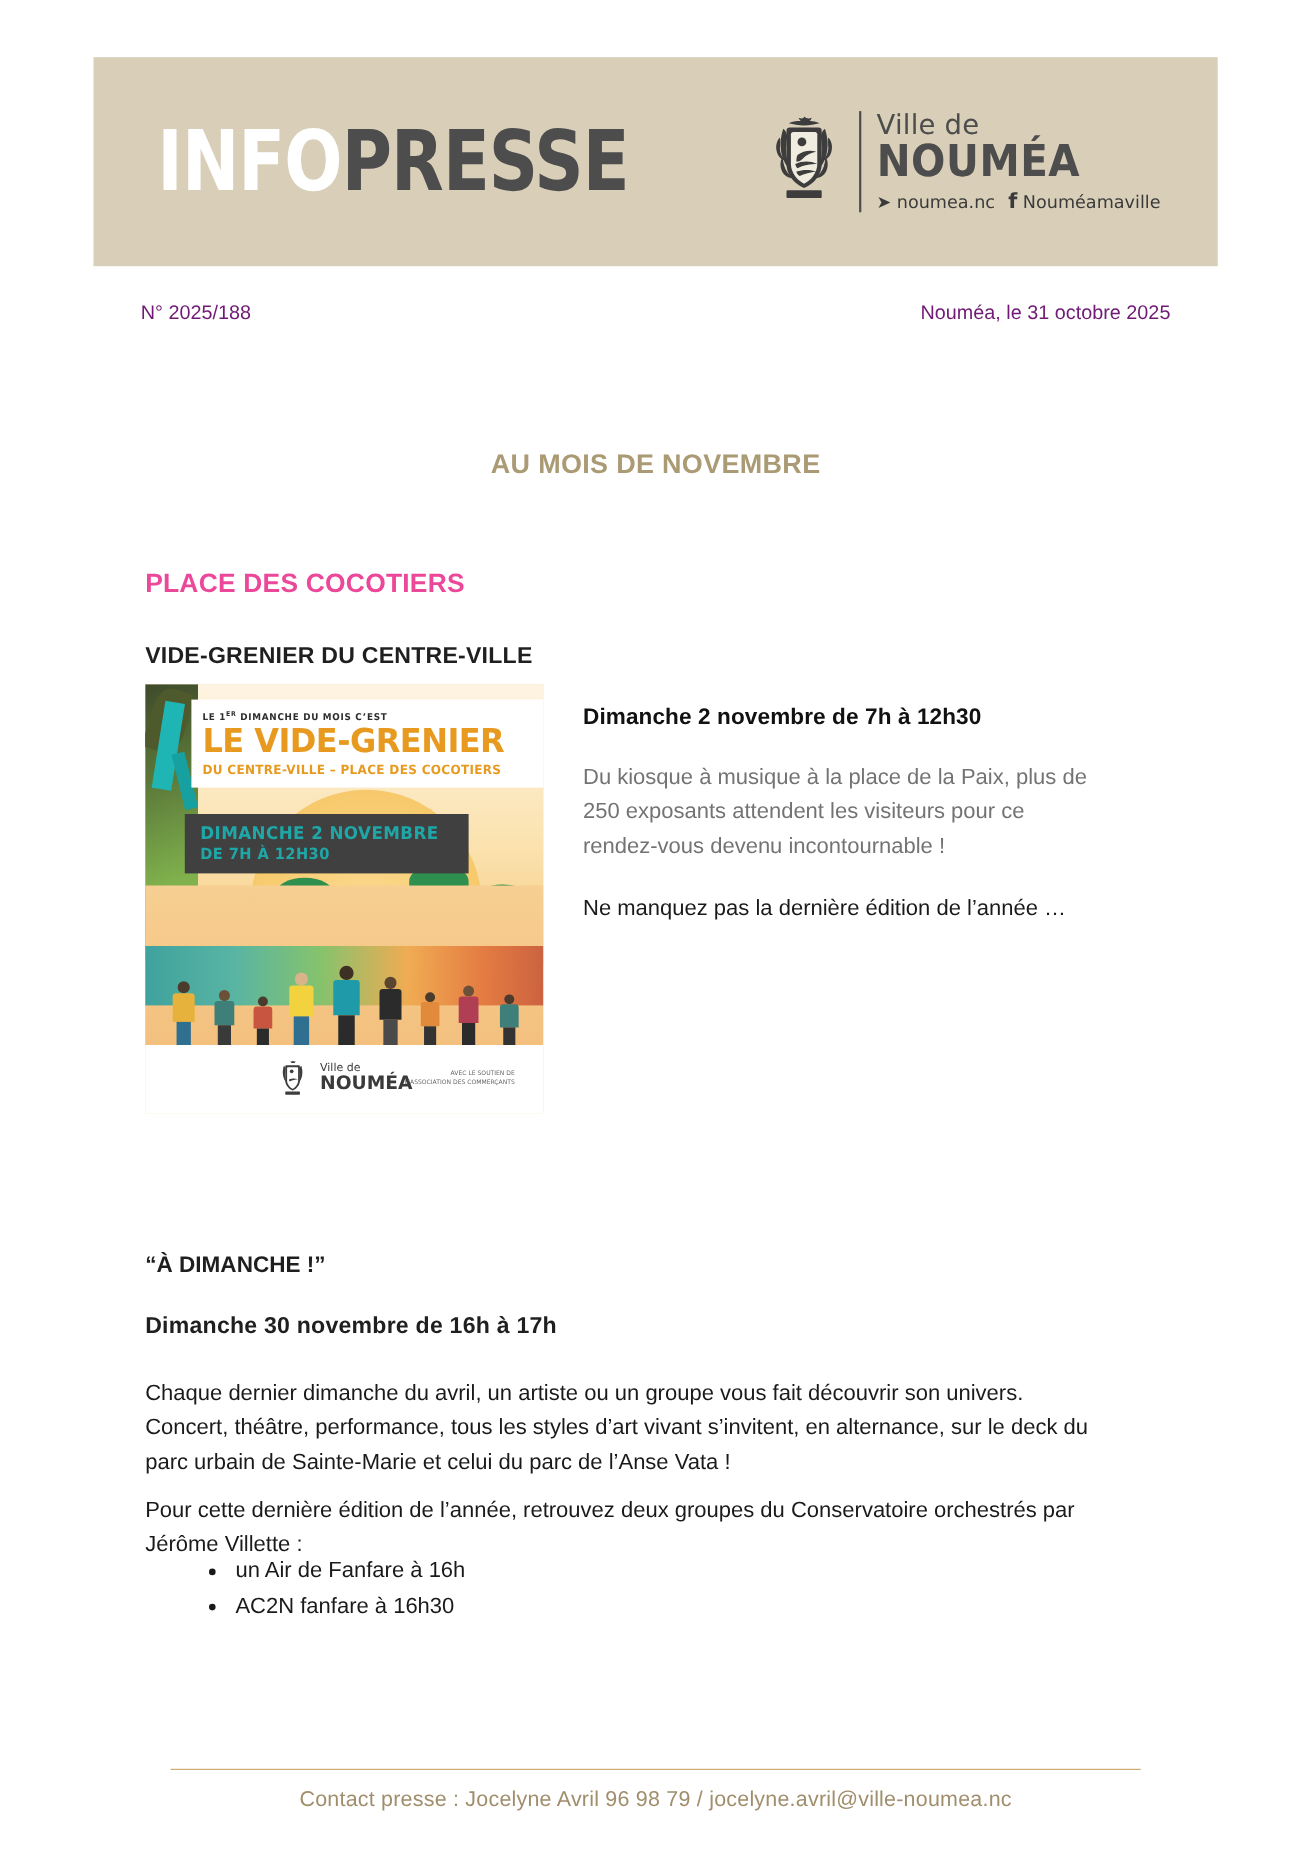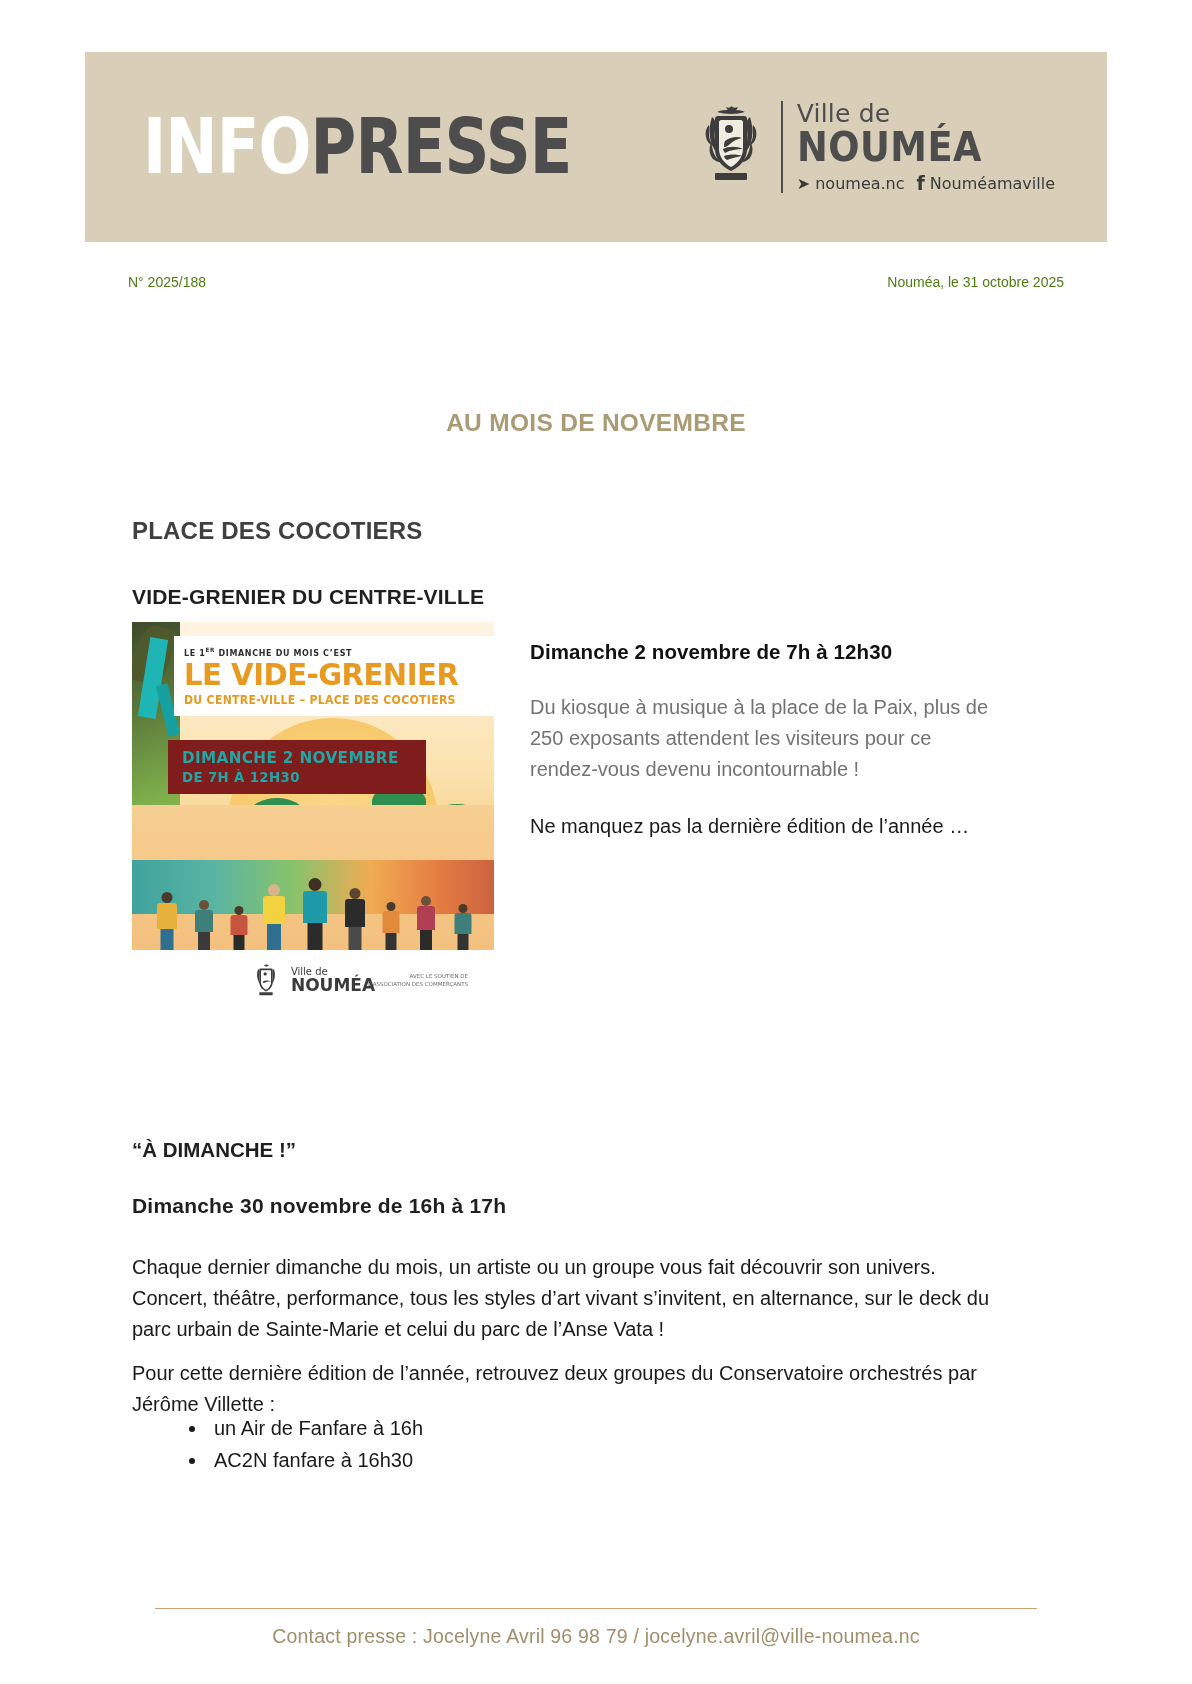--- a/index.html
+++ b/index.html
@@ -102,22 +102,22 @@
   .glyph-fb { font-weight: 700; font-size: 19px; }
 
   
   .refline {
     position: absolute;
     left: 128px;
     top: 274px;
     width: 936px;
     display: flex;
     justify-content: space-between;
-    font-size: 14px;
-    color: #4d7c0f;
+    font-size: 18px;
+    color: #701a75;
     align-items: flex-end;
   }
 
   
   .doc-title {
     position: absolute;
     left: 128px;
     top: 404px;
     width: 936px;
     text-align: center;
@@ -125,21 +125,21 @@
     font-weight: 700;
     font-size: 24.5px;
     line-height: 1.58;
     letter-spacing: 0.3px;
   }
 
   
   .sec-head {
     position: absolute;
     left: 132px;
-    color: #404040;
+    color: #ec4899;
     font-weight: 700;
     font-size: 24px;
     letter-spacing: 0.2px;
   }
   #sec-cocotiers { top: 517px; }
   #sec-saintemarie { top: 1077px; }
 
   .sub-head {
     position: absolute;
     left: 132px;
@@ -224,21 +224,21 @@
     transform-origin: left center;
     white-space: nowrap;
   }
   .p-diag {
     position: absolute; left: 46px; top: 16px;
     width: 26px; height: 2px; background: #2d2d2d;
     transform: rotate(40deg); transform-origin: left center;
   }
   .poster .p-dateblock {
     position: absolute; left: 36px; top: 118px;
-    background: #7f1d1d; padding: 9px 16px 9px 14px;
+    background: #404040; padding: 9px 16px 9px 14px;
   }
   .p-date1 {
     font-family: "DejaVu Sans", sans-serif;
     font-weight: 700; font-size: 16px; color: #1fa7a7;
     letter-spacing: 0.4px; line-height: 1.1; white-space: nowrap;
     transform: scaleX(0.95); transform-origin: left center;
   }
   .p-date2 {
     font-family: "DejaVu Sans", sans-serif;
     font-weight: 700; font-size: 14px; color: #1fa7a7;
@@ -547,21 +547,21 @@
 
   <div class="side-text">
     <div class="side-date">Dimanche 2 novembre de 7h à 12h30</div>
     <div class="side-body">Du kiosque à musique à la place de la Paix, plus de 250 exposants attendent les visiteurs pour ce rendez-vous devenu incontournable !</div>
     <div class="side-body2">Ne manquez pas la dernière édition de l’année …</div>
   </div>
 
   <div class="quoted">“À DIMANCHE !”</div>
   <div class="sub-head" id="sub-dimanche">Dimanche 30 novembre de 16h à 17h</div>
 
-  <div class="para" id="para1">Chaque dernier dimanche du mois, un artiste ou un groupe vous fait découvrir son univers. Concert, théâtre, performance, tous les styles d’art vivant s’invitent, en alternance, sur le deck du parc urbain de Sainte-Marie et celui du parc de l’Anse Vata !</div>
+  <div class="para" id="para1">Chaque dernier dimanche du avril, un artiste ou un groupe vous fait découvrir son univers. Concert, théâtre, performance, tous les styles d’art vivant s’invitent, en alternance, sur le deck du parc urbain de Sainte-Marie et celui du parc de l’Anse Vata !</div>
   <div class="para" id="para2">Pour cette dernière édition de l’année, retrouvez deux groupes du Conservatoire orchestrés par Jérôme Villette :</div>
 
   <ul class="bullets">
     <li> un Air de Fanfare à 16h</li>
     <li>AC2N fanfare à 16h30</li>
   </ul>
 
   <div class="footer-rule"></div>
   <div class="footer-text">Contact presse : Jocelyne Avril 96 98 79 / jocelyne.avril@ville-noumea.nc</div>
 

